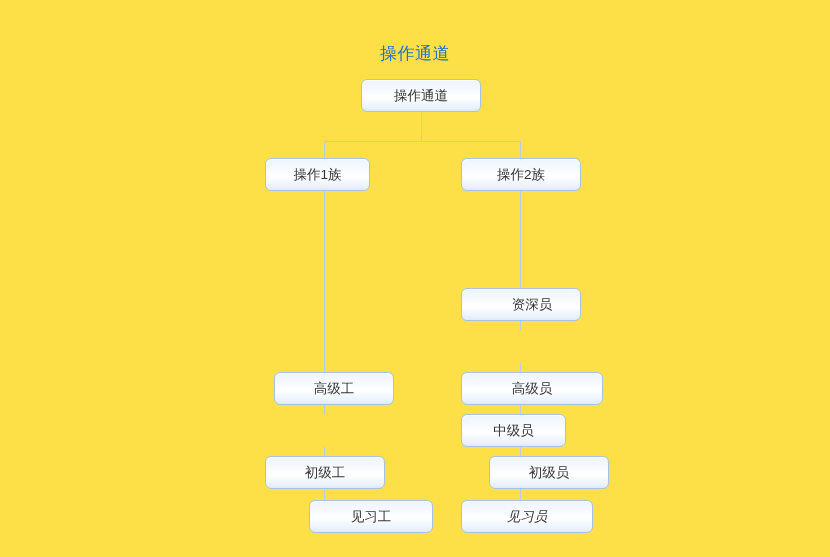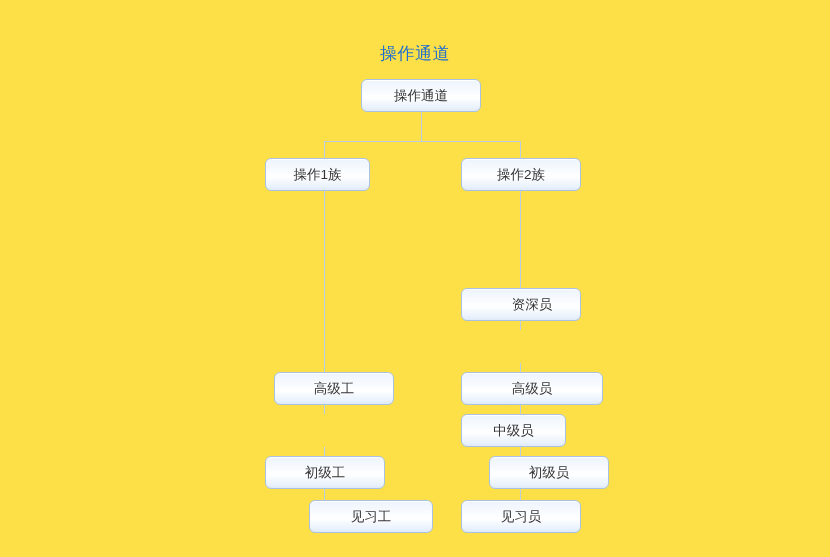--- a/index.html
+++ b/index.html
@@ -125,17 +125,17 @@
   <div class="node" style="left:461px; top:414px; width:105px;">
     <span class="node-label">中级员</span>
   </div>
   <div class="conn v" style="left:520px; top:447px; height:9px;"></div>
 
   <div class="node" style="left:461px; top:456px; width:120px;margin-left:28px;">
     <span class="node-label">初级员</span>
   </div>
   <div class="conn v" style="left:520px; top:489px; height:11px;"></div>
 
-  <div class="node" style="left:461px; top:500px; width:120px;">
+  <div class="node" style="left:461px; top:500px; width:132px;font-style:italic;">
     <span class="node-label">见习员</span>
   </div>
 
 </div>
 
 </body></html>

